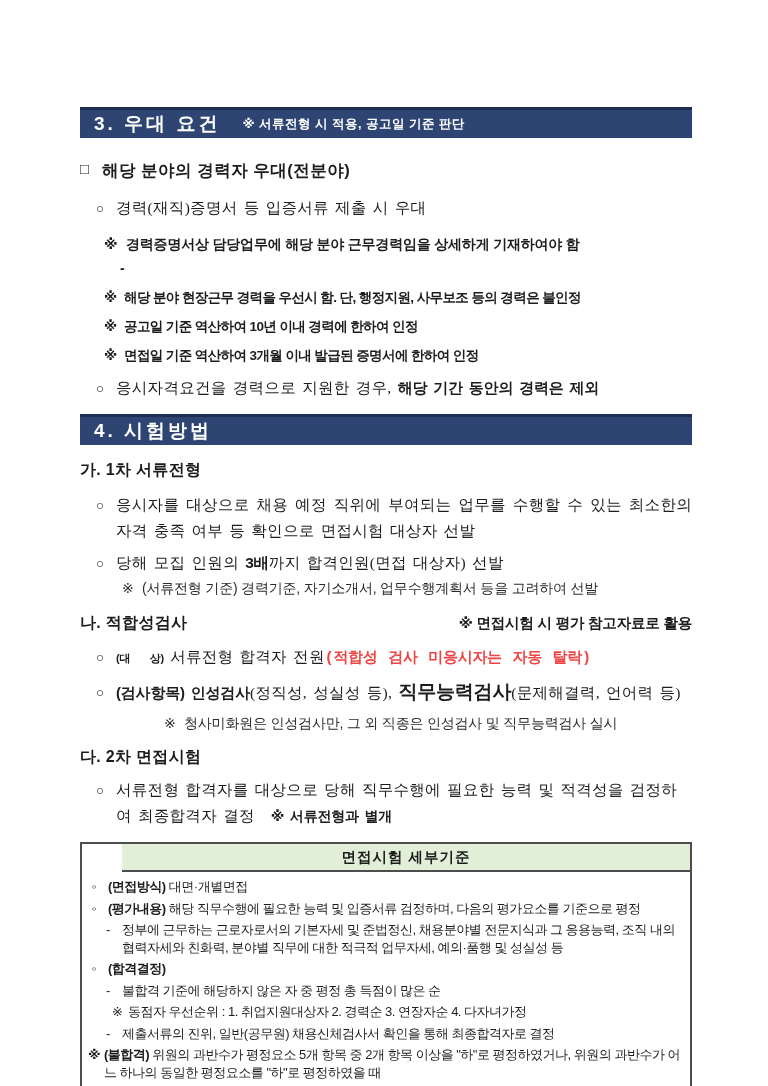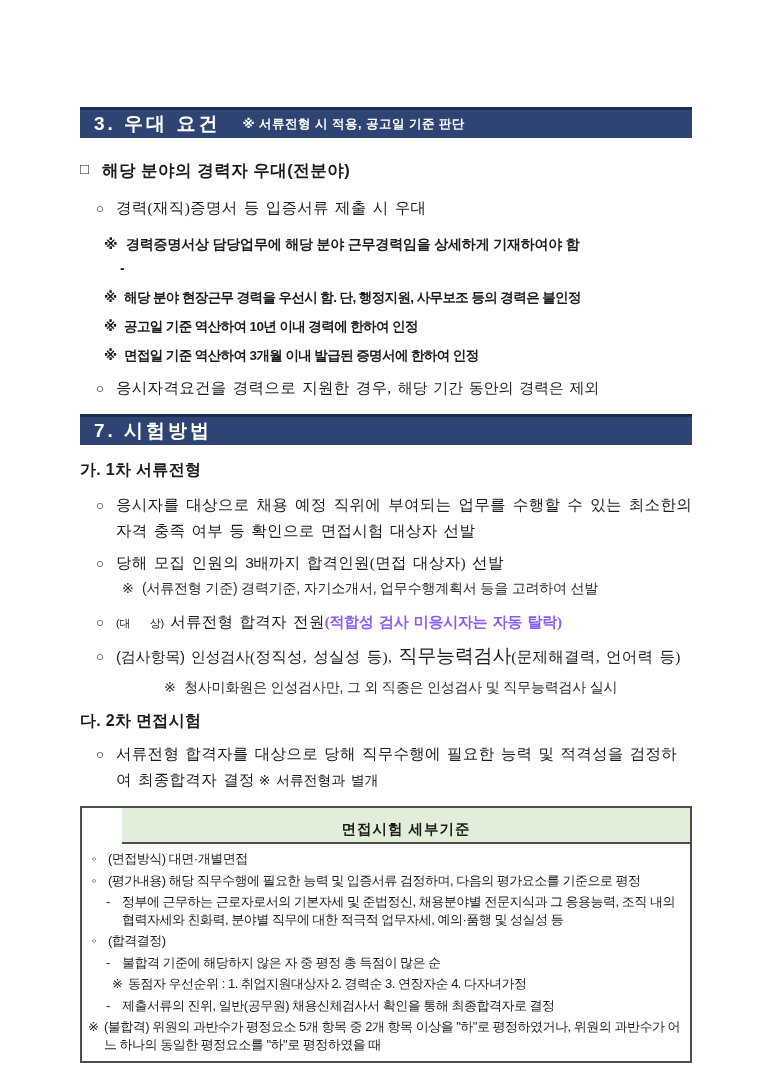--- a/index.html
+++ b/index.html
@@ -57,36 +57,36 @@
   .plain-note .marker { width:20px; }
 
   .sub-heading { font-weight:700; font-size:16px; letter-spacing:0.3px; }
 
   .ind-o   { padding-left:16px; }  
   .ind-x   { padding-left:24px; }  
   .ind-d   { padding-left:40px; }  
   .ind-x2  { padding-left:42px; }  
   .ind-x3  { padding-left:84px; }  
 
-  .b { font-weight:400; font-family:"Liberation Sans","DejaVu Sans",sans-serif; letter-spacing:-0.2px; }
-  .red { color:#8b5cf6; font-weight:700; font-family:Liberation Serif, serif; letter-spacing:-0.3px; }
+  .b { font-weight:700; font-family:"Liberation Sans","DejaVu Sans",sans-serif; letter-spacing:-0.2px; }
+  .red { color:#ef4444; font-weight:700; font-family:Liberation Mono, monospace; letter-spacing:-0.3px; }
 
   .split { display:flex; justify-content:space-between; align-items:baseline; }
 
   
   .criteria {
     margin-top:13px;
     border:2px solid #4d4d4d;
   }
   .criteria-header {
     background:#e2efd8;
     border-bottom:2px solid #4d4d4d;
     text-align:center;
     font-weight:700; font-size:14.5px; letter-spacing:1px;
-    padding:12px 0 3px 0;
+    padding:4px 0 3px 0;
     margin-left:40px;
   }
   .criteria-body { padding:6px 8px 8px 6px; font-size:13px; letter-spacing:-0.5px; }
   .trow { display:flex; align-items:flex-start; line-height:17.5px; margin-top:4px; }
   .trow:first-child { margin-top:0; }
   .trow .marker { flex:0 0 auto; width:16px; }
   .trow .txt { flex:1 1 auto; }
   .t-l0 { padding-left:4px; }
   .t-l1 { padding-left:18px; }
   .t-l2 { padding-left:24px; }
@@ -141,61 +141,65 @@
       <span class="marker">※</span>
       <span class="txt">면접일 기준 역산하여 3개월 이내 발급된 증명서에 한하여 인정</span>
     </div>
 
     <div class="line serif-line ind-o mt8">
       <span class="marker">○</span>
       <span class="txt"><span>응시자격요건을 경력으로 지원한 경우, </span><span class="b" style="font-size:15px">해당 기간 동안의 경력은 제외</span></span>
     </div>
 
     <div class="section-bar mt12">
-      <span class="bar-title">7. 시험방법</span>
+      <span class="bar-title">4. 시험방법</span>
     </div>
 
     <div class="sub-heading mt15">가. 1차 서류전형</div>
 
     <div class="line serif-line ind-o mt11">
       <span class="marker">○</span>
       <span class="txt" style="text-align:justify">응시자를 대상으로 채용 예정 직위에 부여되는 업무를 수행할 수 있는 최소한의 자격 충족 여부 등 확인으로 면접시험 대상자 선발</span>
     </div>
 
     <div class="line serif-line ind-o mt6">
       <span class="marker">○</span>
       <span class="txt"><span>당해 모집 인원의 </span><span class="b">3배</span><span>까지 합격인원(면접 대상자) 선발</span></span>
     </div>
 
     <div class="line plain-note ind-x2">
       <span class="marker">※</span>
       <span class="txt">(서류전형 기준) 경력기준, 자기소개서, 업무수행계획서 등을 고려하여 선발</span>
     </div>
 
+    <div class="split mt14">
+      <span class="sub-heading">나. 적합성검사</span>
+      <span class="b" style="font-size:14.5px">※ 면접시험 시 평가 참고자료로 활용</span>
+    </div>
 
     <div class="line serif-line ind-o mt10">
       <span class="marker">○</span>
       <span class="txt"><span class="b" style="font-size:11px">(대&nbsp;&nbsp;&nbsp;&nbsp;상)</span><span>&nbsp;서류전형 합격자 전원</span><span class="red" style="font-size:15px">(적합성 검사 미응시자는 자동 탈락)</span></span>
     </div>
 
     <div class="line serif-line ind-o mt7" style="margin-top:7px">
       <span class="marker">○</span>
       <span class="txt"><span class="b" style="font-size:15px">(검사항목)</span><span class="b" style="font-size:15px">&nbsp;인성검사</span><span>(정직성, 성실성 등), </span><span class="b" style="font-size:19px">직무능력검사</span><span>(문제해결력, 언어력 등)</span></span>
     </div>
 
     <div class="line plain-note ind-x3 mt6">
       <span class="marker">※</span>
       <span class="txt">청사미화원은 인성검사만, 그 외 직종은 인성검사 및 직무능력검사 실시</span>
     </div>
 
     <div class="sub-heading mt13">다. 2차 면접시험</div>
 
     <div class="line serif-line ind-o mt9">
       <span class="marker">○</span>
-      <span class="txt"><span>서류전형 합격자를 대상으로 당해 직무수행에 필요한 능력 및 적격성을 검정하여 최종합격자 결정</span><span class="b" style="font-size:14px;margin-left:4px">※ 서류전형과 별개</span></span>
+      <span class="txt"><span>서류전형 합격자를 대상으로 당해 직무수행에 필요한 능력 및 적격성을 검정하여 최종합격자 결정</span><span class="b" style="font-size:14px;margin-left:16px">※ 서류전형과 별개</span></span>
     </div>
 
     <div class="criteria">
       <div class="criteria-header">면접시험 세부기준</div>
       <div class="criteria-body">
 
         <div class="trow t-l0">
           <span class="marker">◦</span>
           <span class="txt"><span class="b">(면접방식)</span> <span>대면·개별면접</span></span>
         </div>

